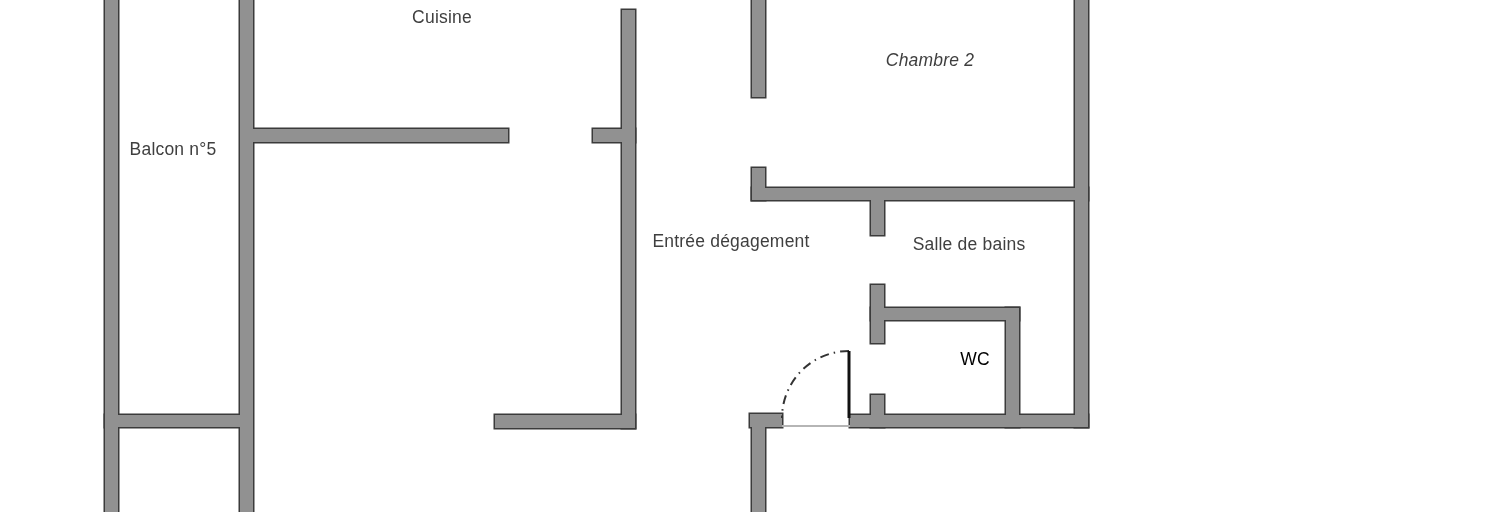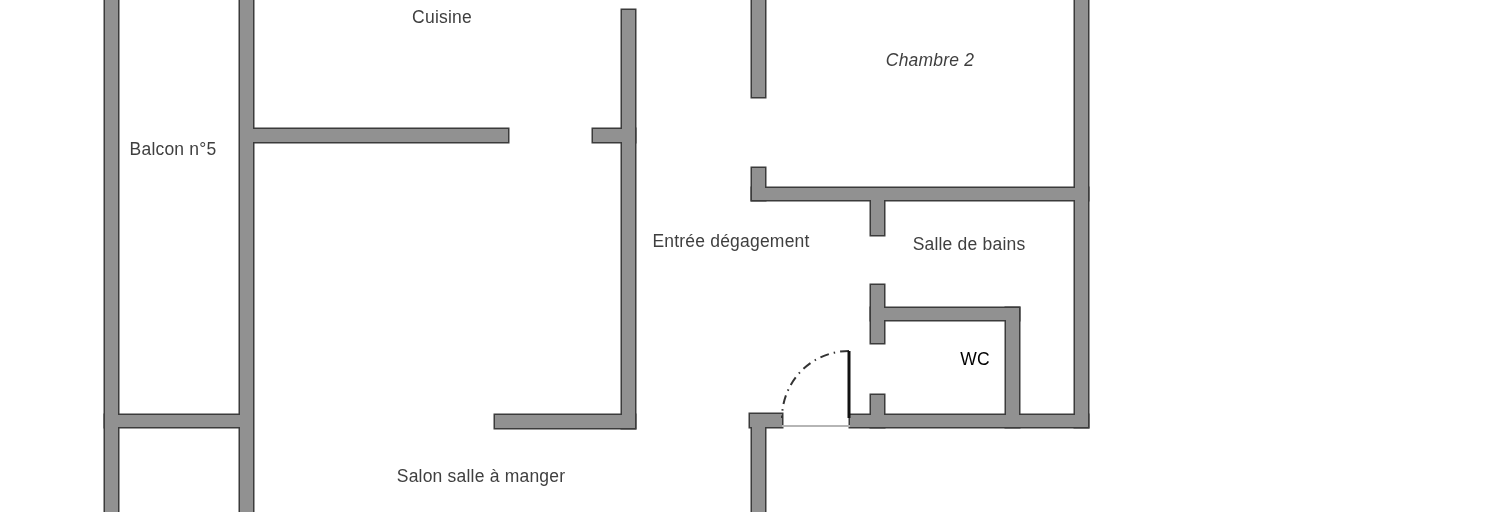--- a/index.html
+++ b/index.html
@@ -91,15 +91,14 @@
   <div class="room-label" style="left: 173px; top: 149px; color: rgb(63, 63, 63);">Balcon n°5</div>
 
   <div class="room-label" style="left: 930px; top: 60px; color: rgb(63, 63, 63); font-style: italic;">Chambre 2</div>
 
   <div class="room-label" style="left: 731px; top: 241px; color: rgb(63, 63, 63);">Entrée dégagement</div>
 
   <div class="room-label" style="left: 969px; top: 244px; color: rgb(63, 63, 63);">Salle de bains</div>
 
   <div class="room-label" style="left: 945px; top: 359px; color: #000000; margin-left: 30px;">WC</div>
 
-  <div class="room-label" style="left: 481px; top: 476px; color: rgb(63, 63, 63);">Salon salle à manger</div>
 
 </div>
 
 </body></html>

